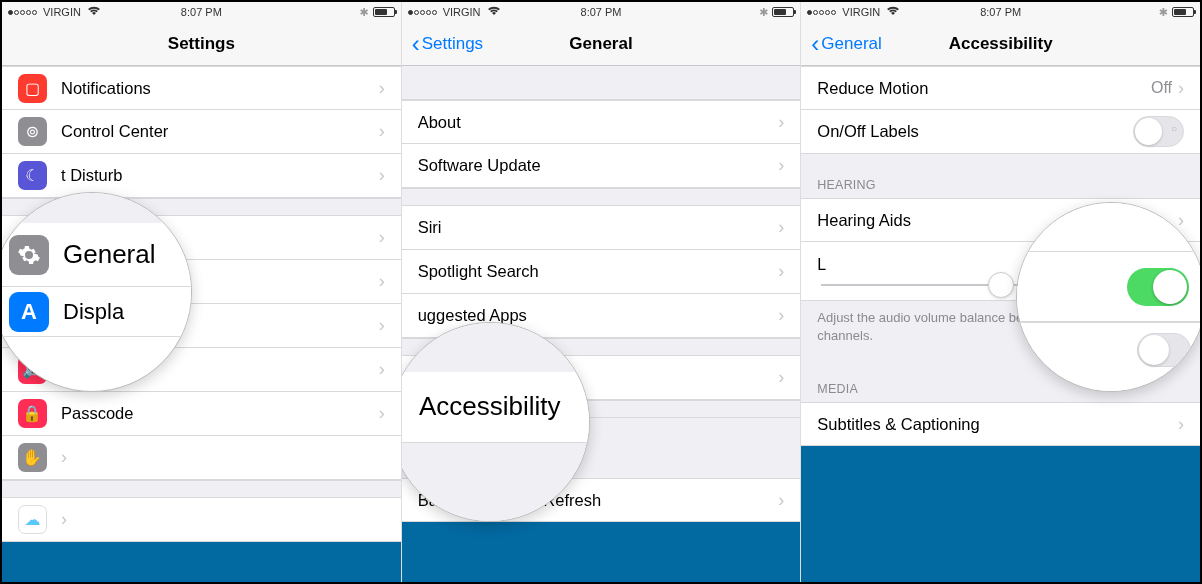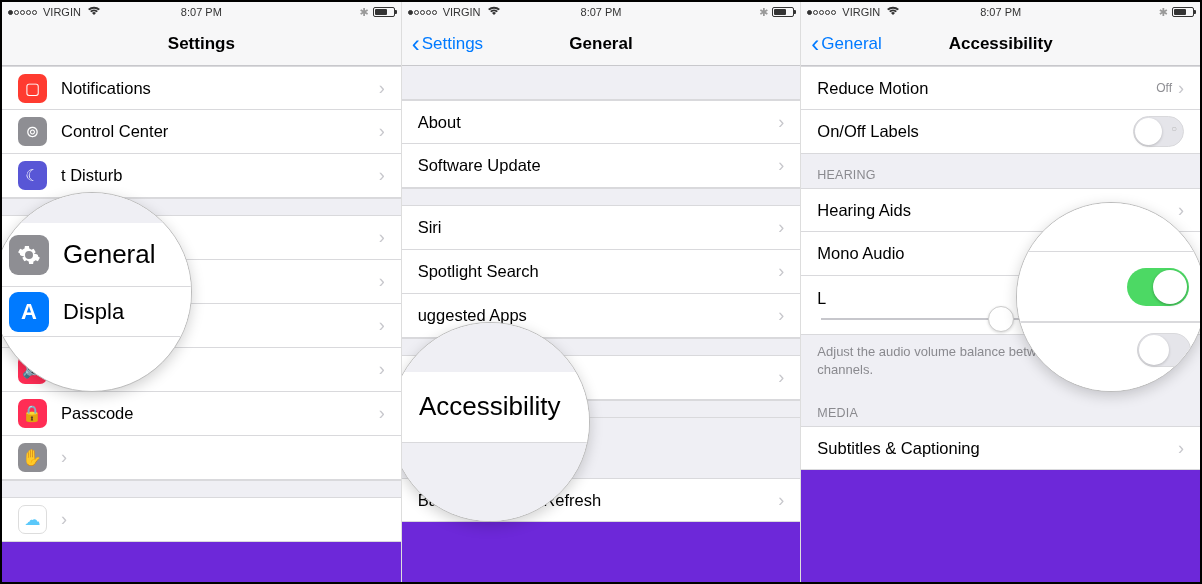--- a/index.html
+++ b/index.html
@@ -13,21 +13,21 @@
     border: 2px solid #000;
   }
   .phones {
     display: flex;
     width: 100%;
     height: 100%;
   }
   .phone {
     flex: 1;
     position: relative;
-    background: #6d28d9;
+    background: #0369a1;
     overflow: hidden;
     border-right: 1px solid #ddd;
   }
   .phone:last-child { border-right: none; }
 
   
   .status-bar {
     height: 20px;
     background: #f7f7f8;
     display: flex;
@@ -78,21 +78,21 @@
   }
 
   
   .list { background: #efeff4; }
   .group-gap { height: 18px; background:#efeff4; border-top:0.5px solid #d9d9dc; border-bottom:0.5px solid #d9d9dc;}
   .group-gap.notop{border-top:none;}
   .group-header {
     font-size: 12.5px;
     color: #8a8a8f;
     text-transform: uppercase;
-    padding: 14px 16px 6px;
+    padding: 24px 16px 6px;
     background:#efeff4;
     letter-spacing: 0.2px;
   }
   .group-footer {
     font-size: 13px;
     color: #8a8a8f;
     padding: 8px 16px 14px;
     background: #efeff4;
     line-height: 1.35;
   }
@@ -106,21 +106,21 @@
     position: relative;
     cursor: pointer;
   }
   .row.first-in-group { border-top: 0.5px solid #d9d9dc; }
   .row .icon-box {
     width: 29px; height: 29px; border-radius: 7px;
     margin-right: 14px; display:flex; align-items:center; justify-content:center;
     flex-shrink:0;
   }
   .row-label { font-size: 16.5px; color: #000; flex: 1; }
-  .row-detail { font-size: 12px; color: #8e8e93; margin-right: 6px; }
+  .row-detail { font-size: 16px; color: #8e8e93; margin-right: 6px; }
   .chevron { color: #c7c7cc; font-size: 18px; }
   .toggle {
     width: 51px; height: 31px; border-radius: 16px;
     background: #e5e5ea; position: relative; flex-shrink:0;
     border:1px solid #d9d9dc;
   }
   .toggle.on { background: #4cd964; border-color:#4cd964;}
   .toggle .knob {
     position: absolute; top: 1px; width: 27px; height: 27px;
     background: #fff; border-radius: 50%; box-shadow: 0 1px 3px rgba(0,0,0,0.2);
@@ -424,26 +424,20 @@
         <span class="row-label">On/Off Labels</span>
         <div class="toggle off labels">
             <div class="knob"></div>
           </div>
       </div>
       <div class="group-header">HEARING</div>
       <div class="row first-in-group">
         <span class="row-label">Hearing Aids</span>
         <span class="chevron">›</span>
       </div>
-      <div class="row">
-        <span class="row-label">Mono Audio</span>
-        <div class="toggle off">
-            <div class="knob"></div>
-          </div>
-      </div>
       <div class="balance-row">
         <div class="balance-labels">
           <span>L</span>
           <span>R</span>
         </div>
         <div class="slider-track">
           <div class="slider-thumb"></div>
         </div>
       </div>
       <div class="group-footer">Adjust the audio volume balance between left and right channels.</div>

